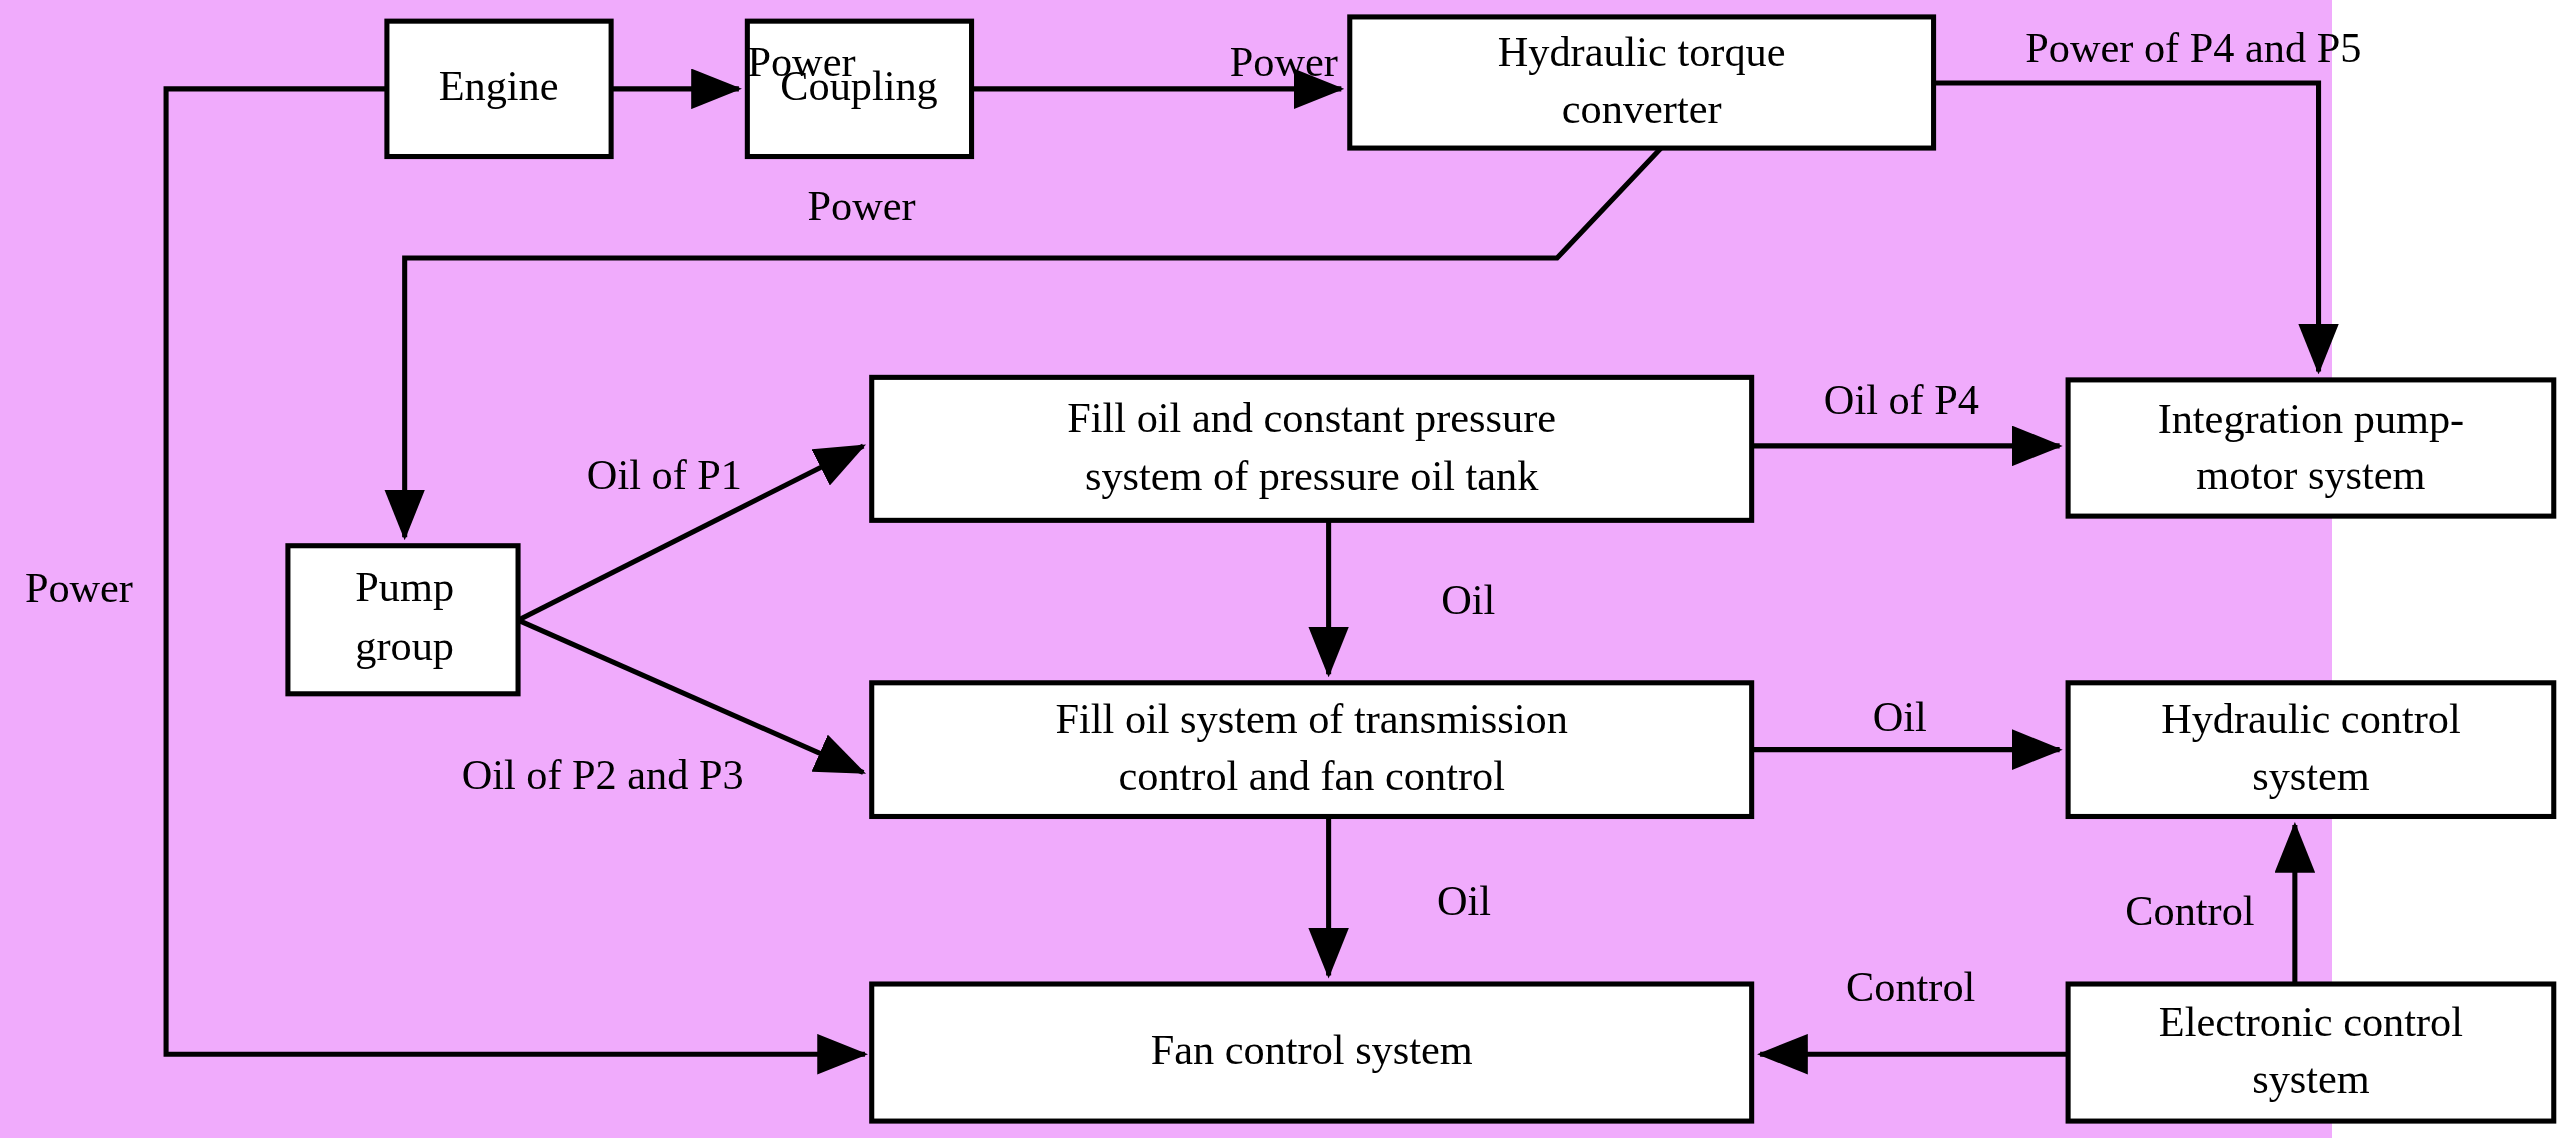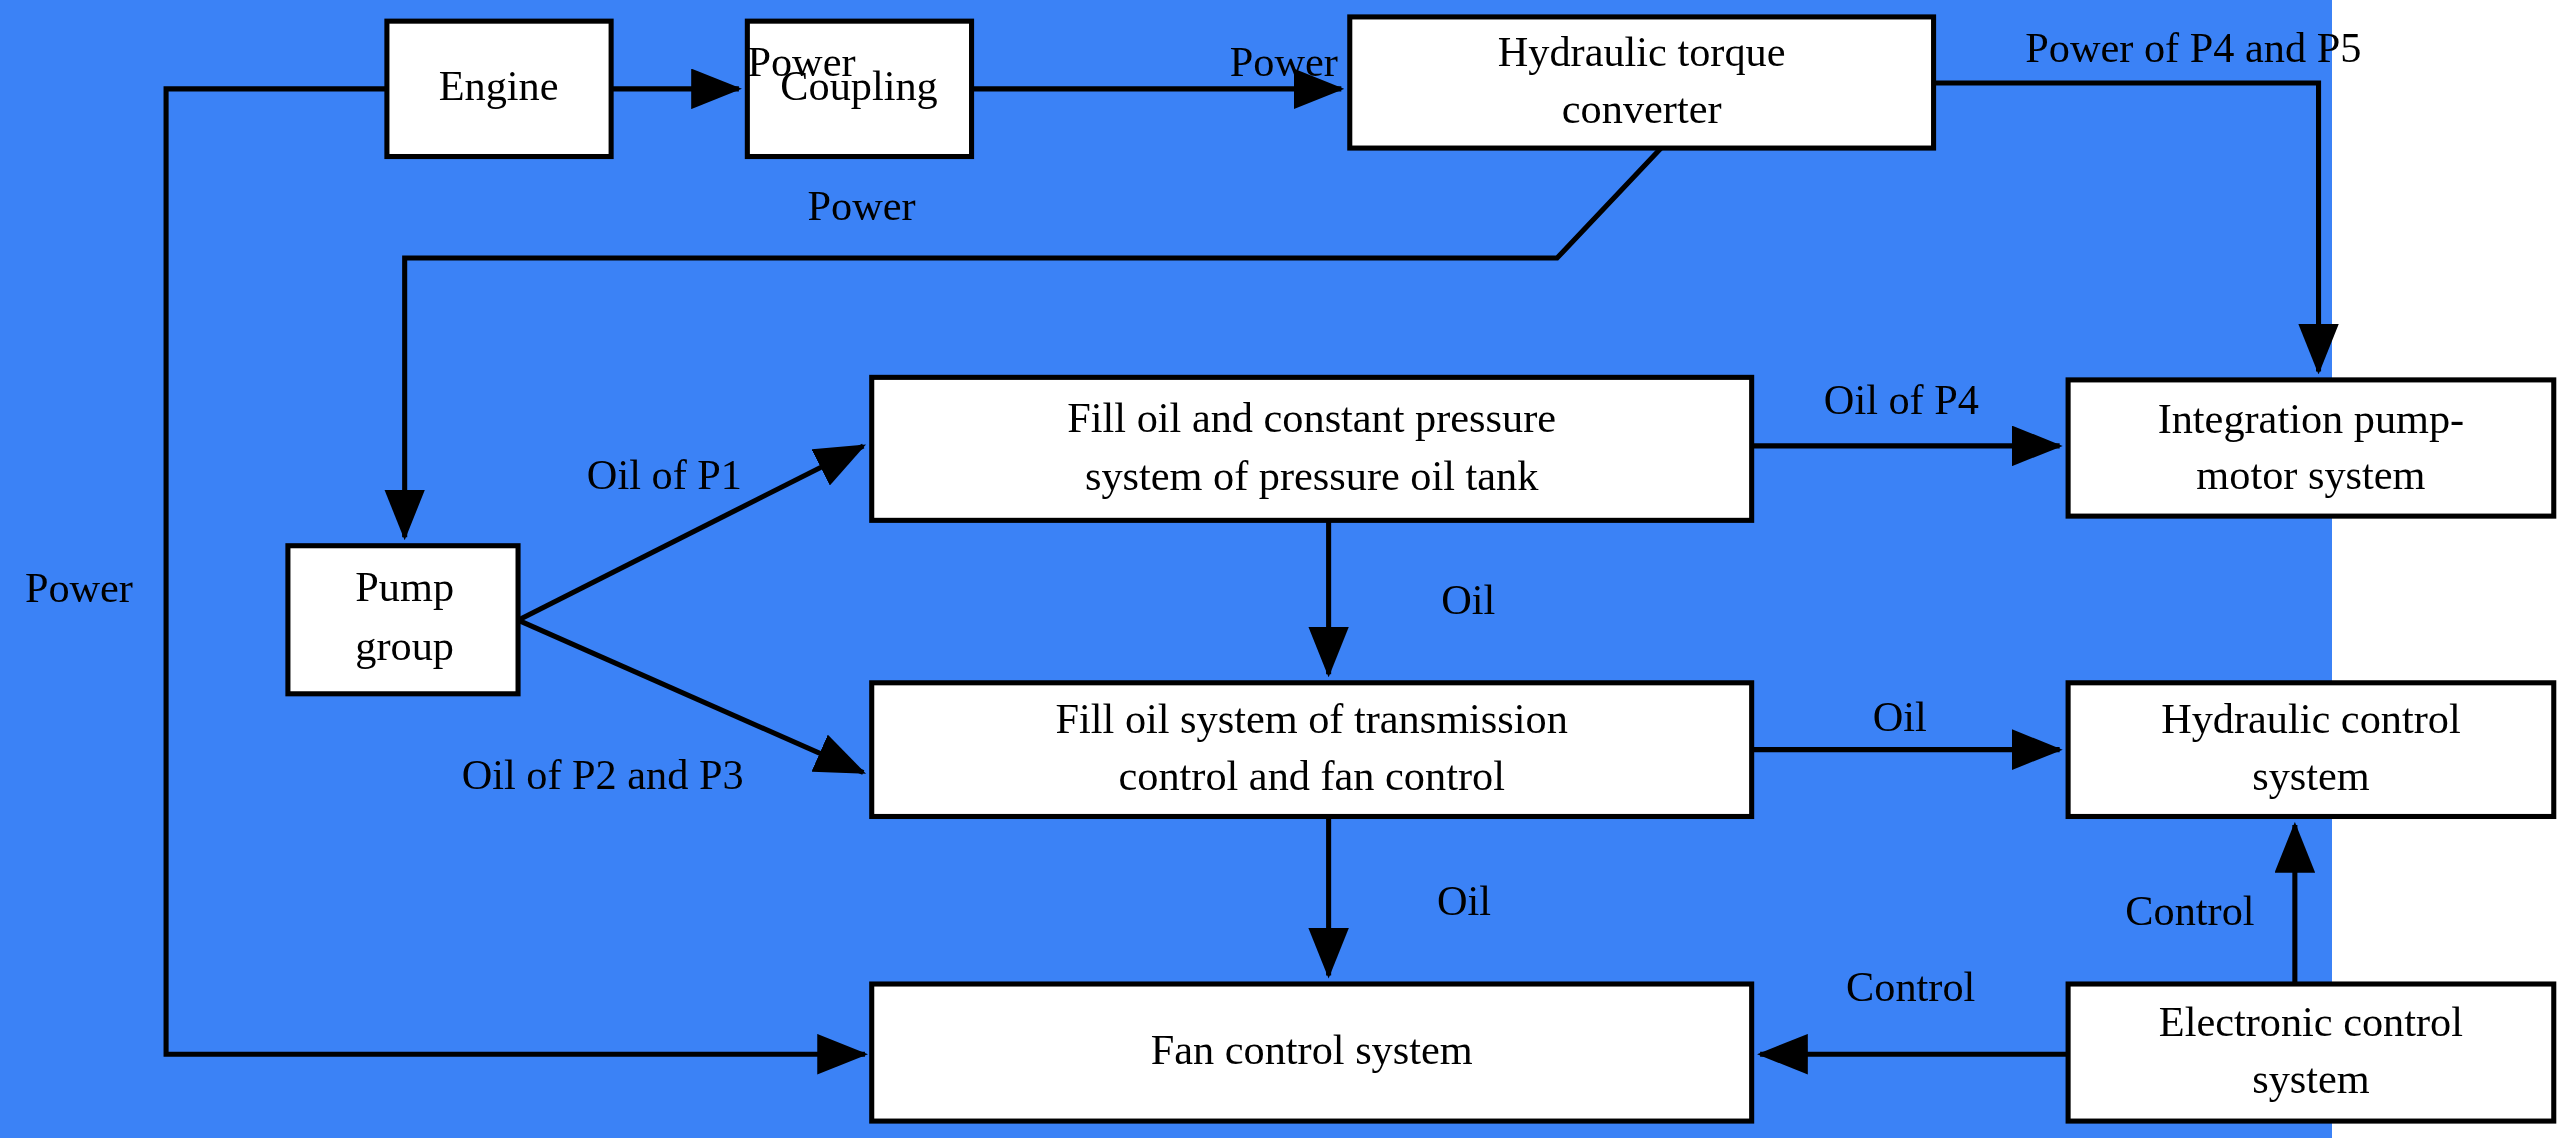--- a/index.html
+++ b/index.html
@@ -10,21 +10,21 @@
   body {
     width: 2576px;
     height: 1138px;
     overflow: hidden;
     font-family: "Liberation Serif", "DejaVu Serif", serif;
   }
   #diagram-root {
     position: relative;
     width: 2332px;
     height: 1138px;
-    background: #3b82f6;
+    background: #f0abfc;
   }
   svg.flow {
     position: absolute;
     left: 0;
     top: 0;
     width: 2576px;
     height: 1138px;
   }
   .node-rect {
     fill: #ffffff;

